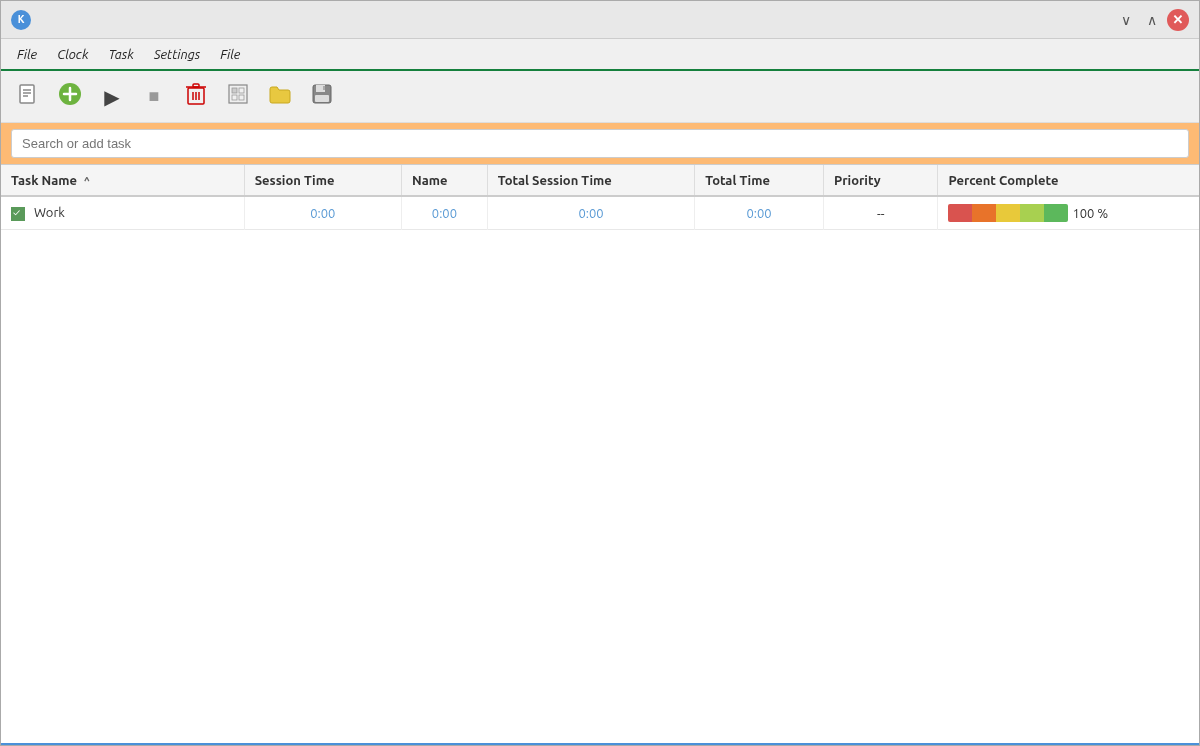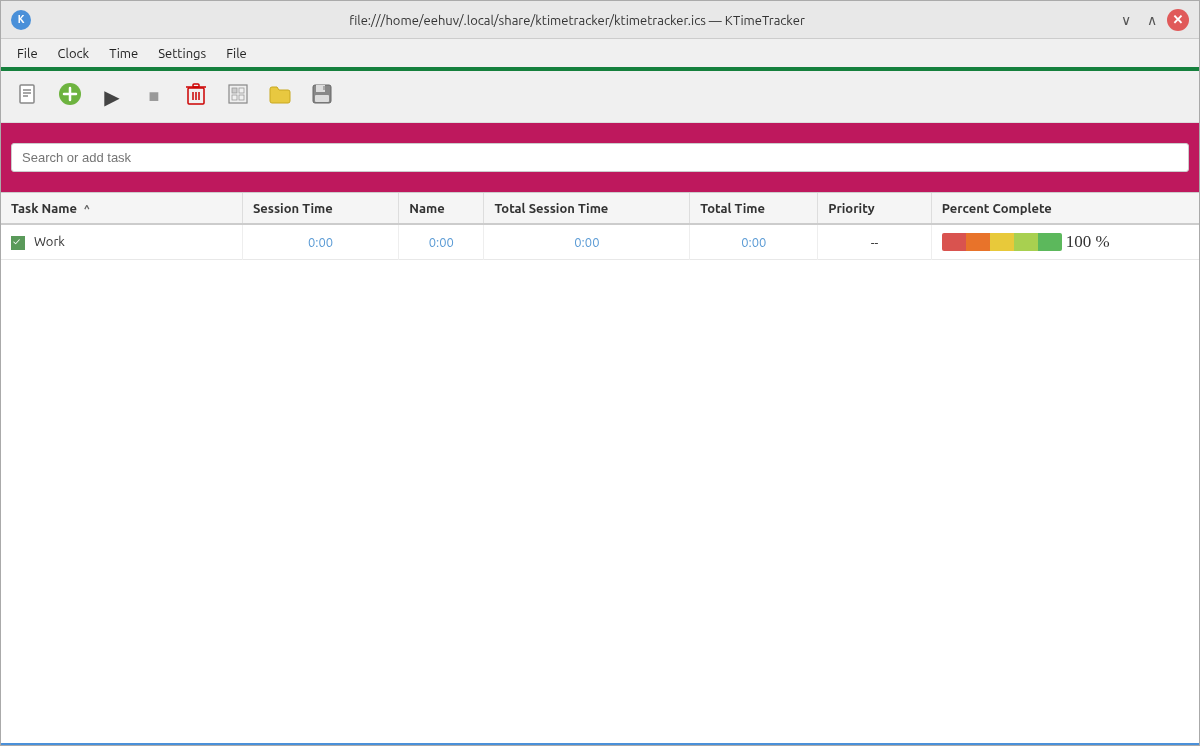--- a/index.html
+++ b/index.html
@@ -71,23 +71,24 @@
       display: flex; align-items: center; justify-content: center;
       color: white; font-size: 13px; font-weight: bold;
     }
 
     
     .menubar {
       display: flex;
       align-items: center;
       background: #f0f0f0;
       padding: 4px 8px;
-      border-bottom: 4px solid #15803d;
+      border-bottom: 2px solid #15803d;
       height: 32px;
       gap: 4px;
+      font-style: italic;
     }
     .menu-item {
       padding: 3px 8px;
       cursor: pointer;
       font-size: 13px;
       color: #222;
       border-radius: 3px;
     }
 
     
@@ -106,22 +107,22 @@
       border: 1px solid transparent;
       border-radius: 4px;
       cursor: pointer;
       display: flex; align-items: center; justify-content: center;
       font-size: 20px;
       color: #444;
     }
 
     
     .search-bar {
-      padding: 20px 10px;
-      background: #be185d;
+      padding: 6px 10px;
+      background: #fdba74;
       border-bottom: 1px solid #ccc;
     }
     .search-input {
       width: 100%;
       padding: 6px 10px;
       border: 1px solid #ccc;
       border-radius: 3px;
       font-size: 13px;
       color: #999;
       outline: none;
@@ -214,51 +215,50 @@
       width: 120px;
       height: 18px;
       border-radius: 2px;
       overflow: hidden;
     }
     .pb-red   { background: #d9534f; flex: 1; }
     .pb-orange { background: #e8732a; flex: 1; }
     .pb-yellow { background: #e8c93a; flex: 1; }
     .pb-lgreen { background: #a8d050; flex: 1; }
     .pb-green  { background: #5cb85c; flex: 1; }
-    .pct-label { font-size: 17px; color: #333; min-width: 38px; font-family: Liberation Serif, serif; }
+    .pct-label { font-size: 13px; color: #333; min-width: 38px; }
 
     .pct-text-selected { color: white; font-size: 13px; }
   </style>
 </head>
 <body>
 
 <div class="window">
 
   <div class="titlebar">
     <div class="titlebar-left">
       <div class="titlebar-icon">K</div>
     </div>
-    <span class="titlebar-title">file:///home/eehuv/.local/share/ktimetracker/ktimetracker.ics — KTimeTracker</span>
     <div class="titlebar-controls">
       <button class="titlebar-btn" title="Minimize">
         <span>∨</span>
       </button>
       <button class="titlebar-btn" title="Maximize">
         <span>∧</span>
       </button>
       <button class="titlebar-close" title="Close">
         <span>✕</span>
       </button>
     </div>
   </div>
 
   <div class="menubar">
     <div class="menu-item">File</div>
     <div class="menu-item">Clock</div>
-    <div class="menu-item">Time</div>
+    <div class="menu-item">Task</div>
     <div class="menu-item">Settings</div>
     <div class="menu-item">File</div>
   </div>
 
   <div class="toolbar">
 
     <button class="toolbar-btn" title="New Task">
       <span>
         <svg width="24" height="24" viewBox="0 0 24 24" fill="none" stroke="#444" stroke-width="1.5">
           <rect x="4" y="3" width="14" height="18" rx="1" fill="white" stroke="#888"></rect>

